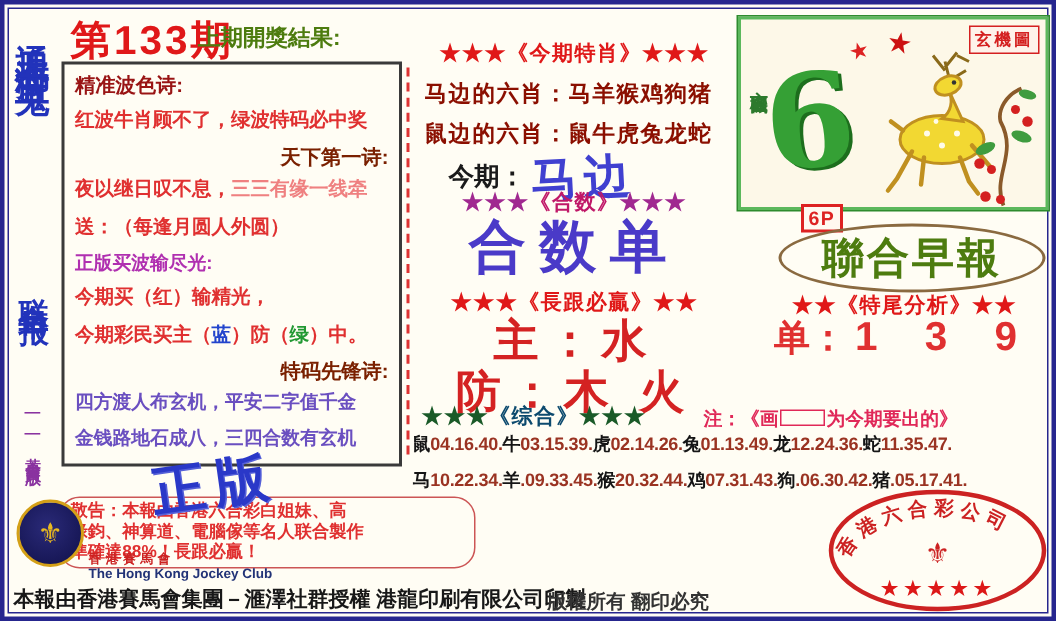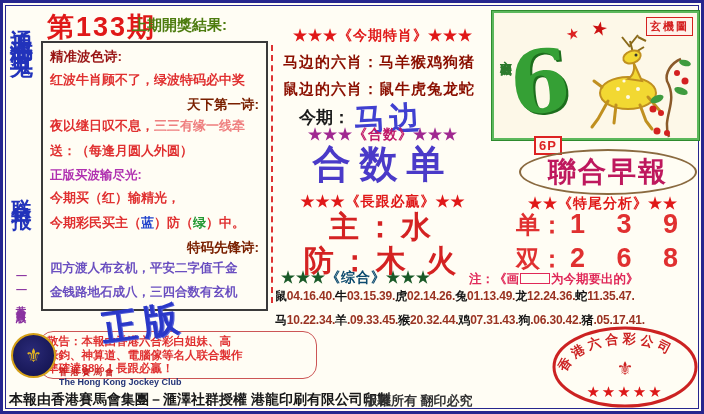--- a/index.html
+++ b/index.html
@@ -63,21 +63,21 @@
                 font-size:12px; font-weight:bold; color:#2d7a2d; letter-spacing:2px; }
   .big-six { position:absolute; left:16px; top:18px; font-size:86px; font-weight:bold; color:#35a035;
              font-family:"DejaVu Serif", serif; text-shadow:2px 2px 0 #1d6e1d; transform:rotate(-6deg); }
   .pic-star1 { position:absolute; left:72px; top:12px; color:#dd2222; font-size:15px; transform:rotate(-15deg); }
   .pic-star2 { position:absolute; left:97px; top:4px; color:#cc1111; font-size:19px; transform:rotate(10deg); }
 
   .seal-6p { left:531px; top:133px; font-size:13px; font-weight:bold; color:#dd2222;
              border:2px solid #dd2222; padding:0 3px; background:#fff8f0; letter-spacing:1px; }
   .masthead-wrap { left:516px; top:146px; width:178px; height:46px; border:2px solid #8a6a40;
                    border-radius:50%; display:flex; align-items:center; justify-content:center; }
-  .masthead { font-size:28px; font-weight:bold; color:#be185d; letter-spacing:2px;
+  .masthead { font-size:28px; font-weight:bold; color:#4d7c0f; letter-spacing:2px;
               font-family:"DejaVu Serif", serif; white-space:nowrap; }
   .right-center { left:502px; width:196px; text-align:center; white-space:nowrap; }
   .odd-even .lab { font-size:24px; font-weight:bold; color:#e03030; }
   .odd-even .val { font-size:27px; font-weight:bold; color:#e03030; letter-spacing:12px; margin-left:6px; }
 
   
   .notice-box { left:36px; top:328px; width:278px; height:48px; border:1.5px solid #cc5555;
                 border-radius:14px; padding:3px 7px; }
   .notice-box div { font-size:11.5px; font-weight:bold; color:#e03030; line-height:13.5px; white-space:nowrap; }
   .zhengban { left:98px; top:296px; font-size:36px; font-weight:bold; color:#2a38c8;
@@ -209,23 +209,20 @@
   <div class="abs seal-6p">6P</div>
   <div class="abs masthead-wrap">
     <span class="masthead">聯合早報</span>
   </div>
   <div class="abs right-center hdr" style="top:192px">
     <span class="stars-red">★★</span><span class="t-red">《特尾分析》</span><span class="stars-red">★★</span>
   </div>
   <div class="abs right-center odd-even" style="top:206px">
     <span class="lab">单：</span><span class="val">1 3 9</span>
   </div>
-  <div class="abs right-center odd-even" style="top:240px">
-    <span class="lab">双：</span><span class="val">2 6 8</span>
-  </div>
 
   <svg class="abs company-stamp" width="152" height="90" viewBox="0 0 152 90">
     <ellipse cx="76" cy="44" rx="71" ry="39" fill="none" stroke="#cc2222" stroke-width="3"></ellipse>
     <path id="arcpath" d="M 16,56 A 60,36 0 0 1 136,56" fill="none"></path>
     <text font-size="13" font-weight="bold" fill="#cc2222" letter-spacing="4" font-family="Liberation Sans, sans-serif">
       <textPath href="#arcpath" startOffset="4%">香港六合彩公司</textPath>
     </text>
     <text x="76" y="52" text-anchor="middle" font-size="19" fill="#cc2222">⚜</text>
     <text x="76" y="74" text-anchor="middle" font-size="15" fill="#dd1818" letter-spacing="2">★★★★★</text>
   </svg>

